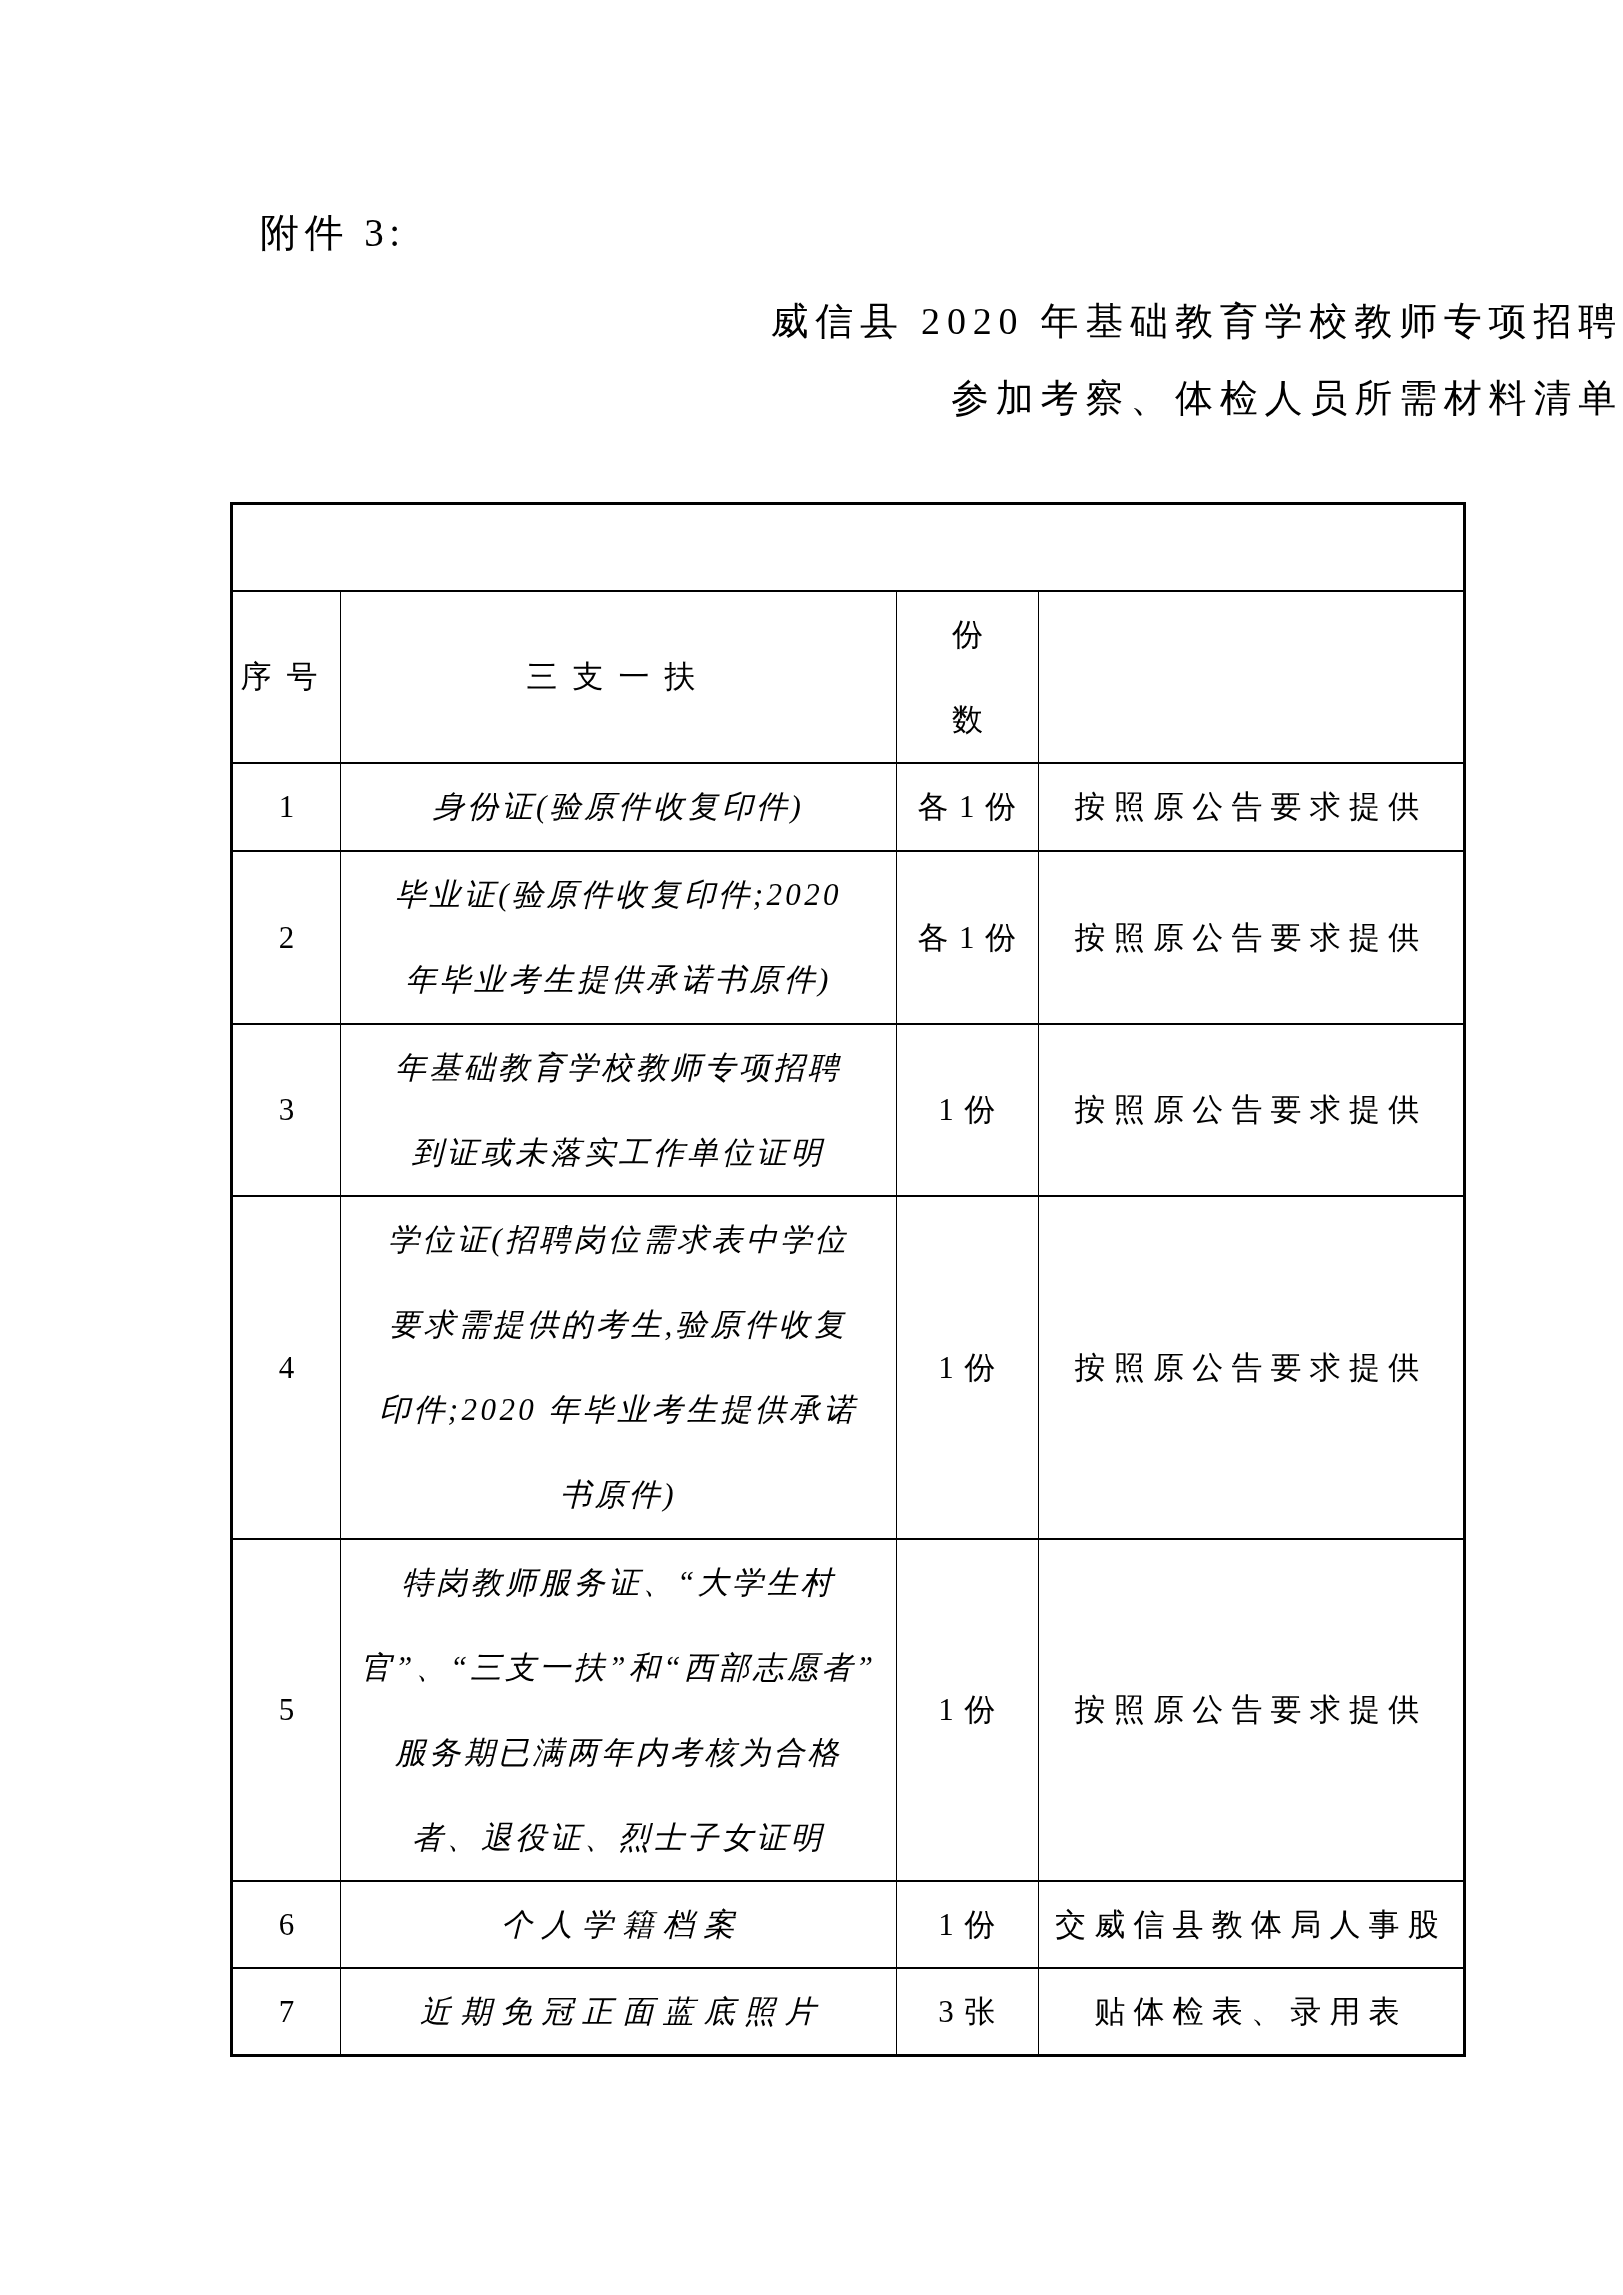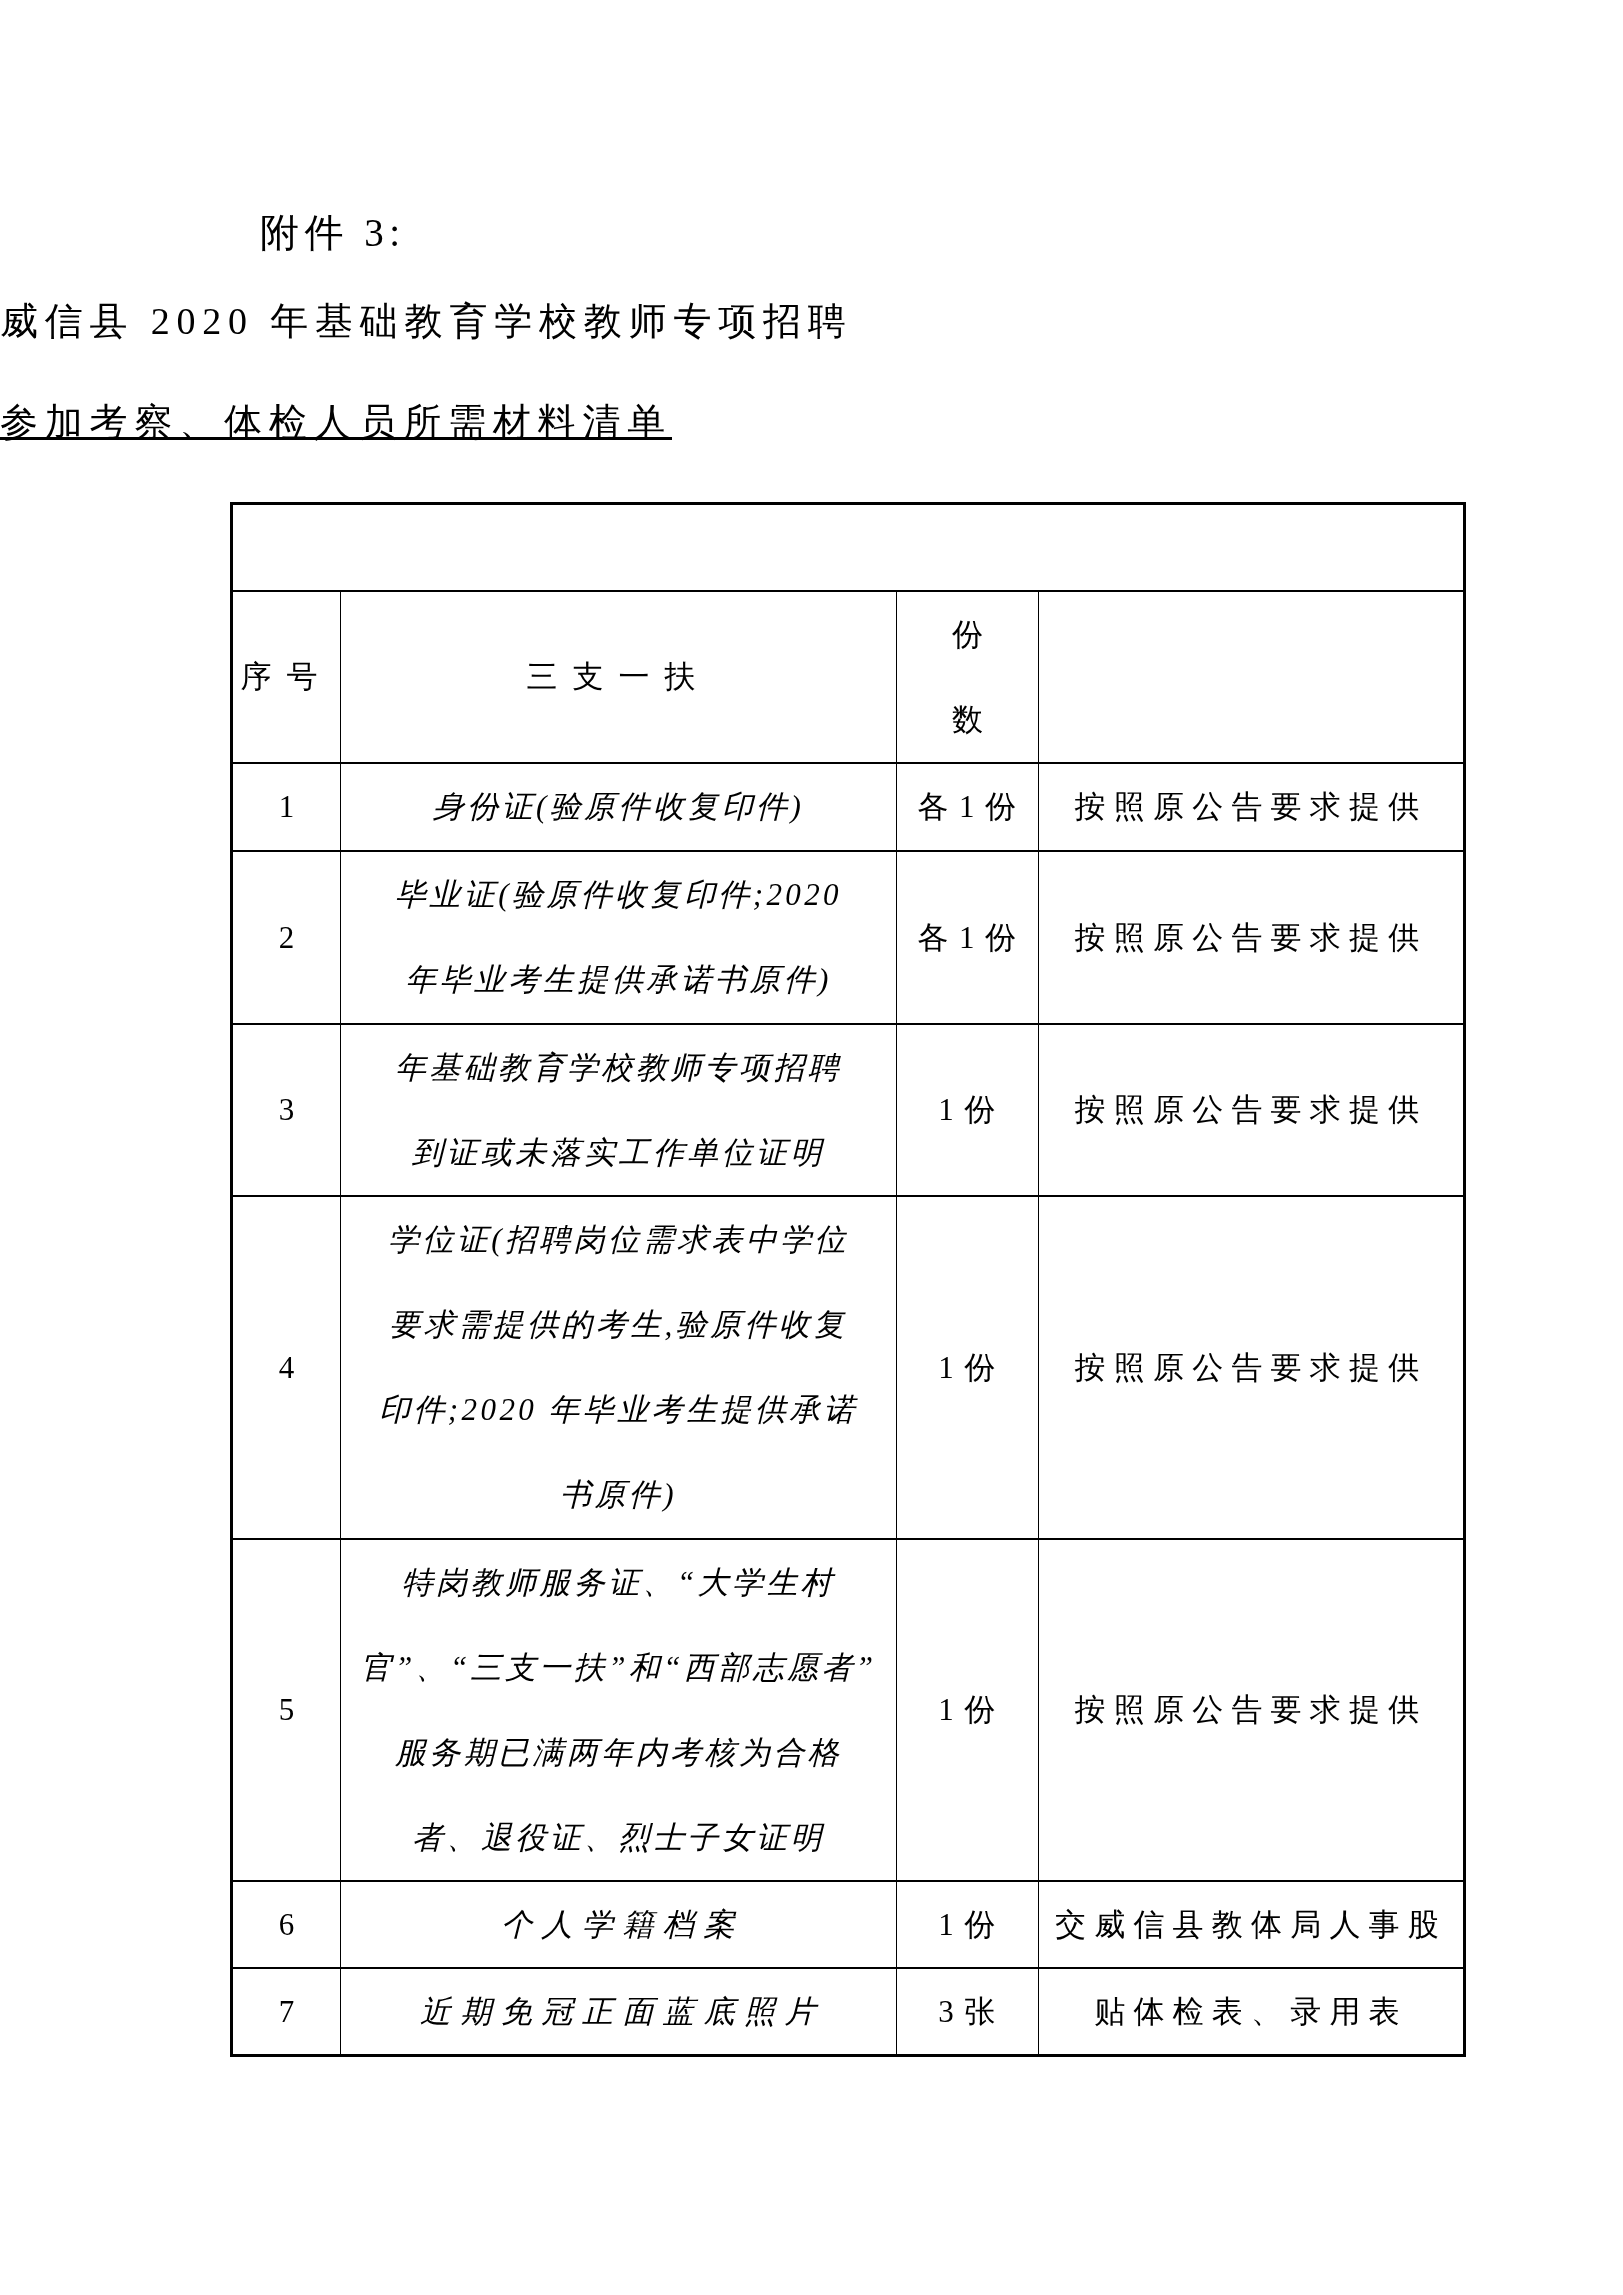--- a/index.html
+++ b/index.html
@@ -20,28 +20,28 @@
     top: 210px;
     font-size: 39px;
     line-height: 1.2;
     letter-spacing: 5.5px;
     white-space: nowrap;
   }
   .title-line {
     position: absolute;
     left: 0;
     width: 1623px;
-    text-align: left;
+    text-align: right;
     font-size: 38px;
     line-height: 1.2;
     letter-spacing: 6.8px;
     white-space: nowrap;
   }
   .title-1 { top: 299px; }
-  .title-2 { top: 400px; text-decoration: underline; }
+  .title-2 { top: 376px; }
 
   table.doc-table {
     position: absolute;
     left: 230px;
     top: 502px;
     width: 1234px;
     border-collapse: collapse;
     table-layout: fixed;
     border: 3.4px solid #000;
   }

